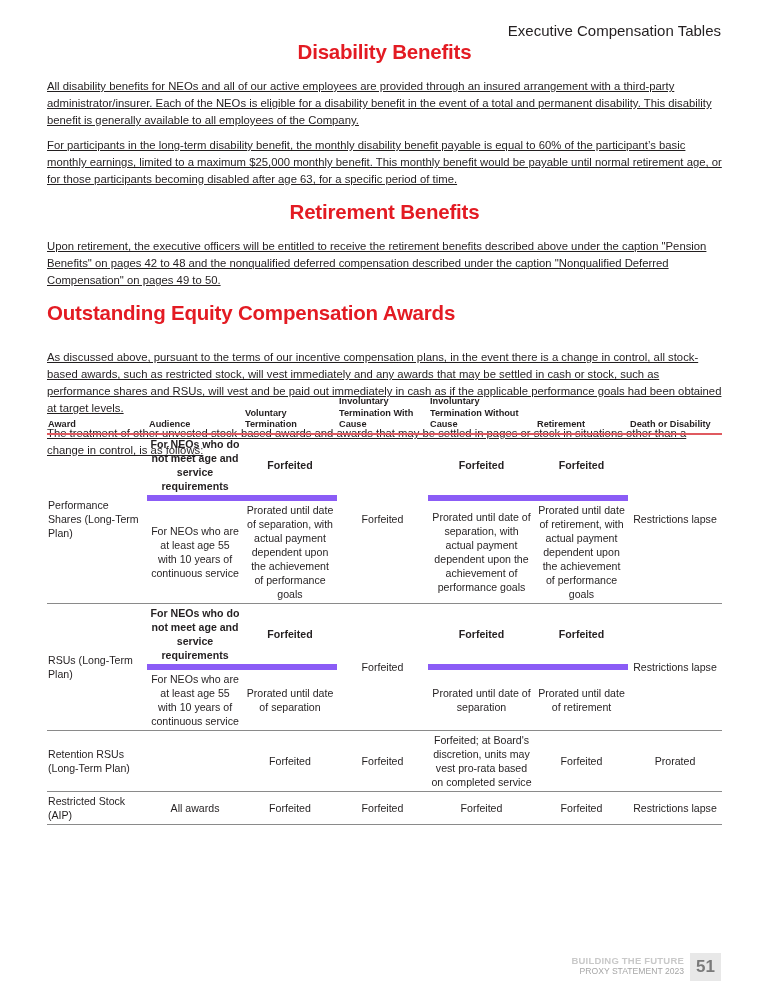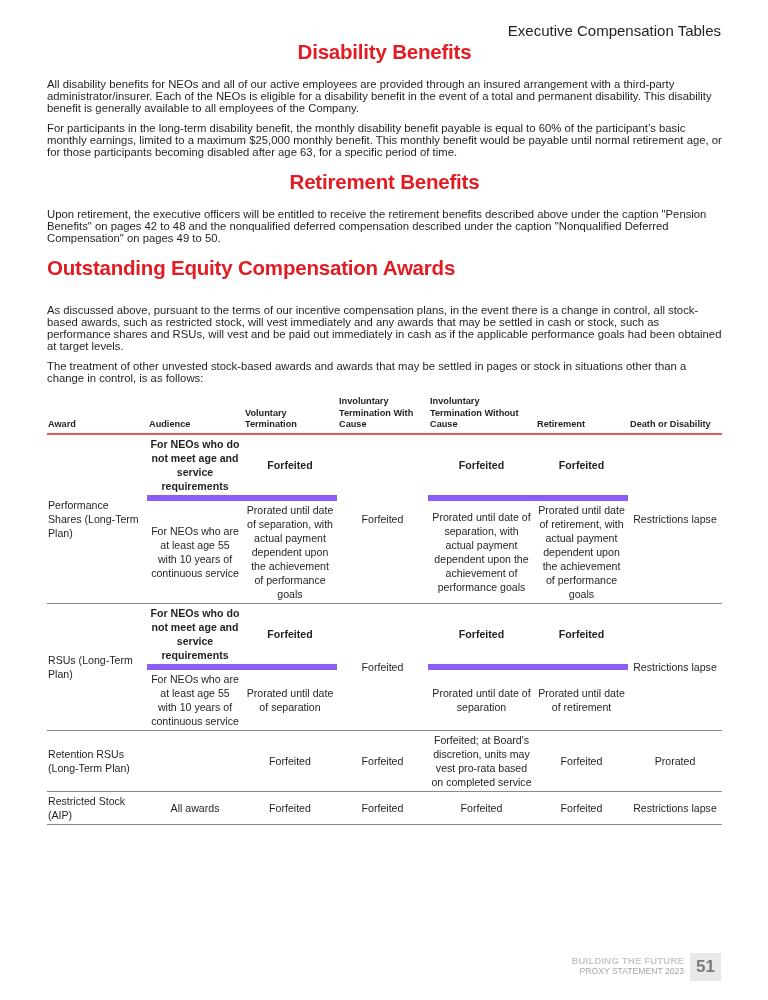--- a/index.html
+++ b/index.html
@@ -10,21 +10,21 @@
     .running-head {
       position: absolute; top: 22px; right: 47px;
       font-size: 15px; color: #231f20;
     }
     .content { position: absolute; left: 47px; top: 38px; width: 675px; }
     h2 {
       margin: 0; color: #e31b23; font-size: 20.5px; font-weight: bold;
       letter-spacing: -0.2px; line-height: 28px;
     }
     p {
-      margin: 0; font-size: 11.3px; line-height: 12px; color: #231f20;
+      margin: 0; font-size: 11.3px; line-height: 17px; color: #231f20; text-decoration: underline;
     }
     .sec-disability { margin-top: 0; }
     .sec-disability h2 { margin-bottom: 12px; text-align: center; }
     .sec-disability p + p { margin-top: 8px; }
     .sec-retirement { margin-top: 10px; }
     .sec-retirement h2 { margin-bottom: 12px; text-align: center; }
     .sec-equity { margin-top: 10px; }
     .sec-equity h2 { margin-bottom: 22px; }
     .sec-equity p + p { margin-top: 8px; }
 

